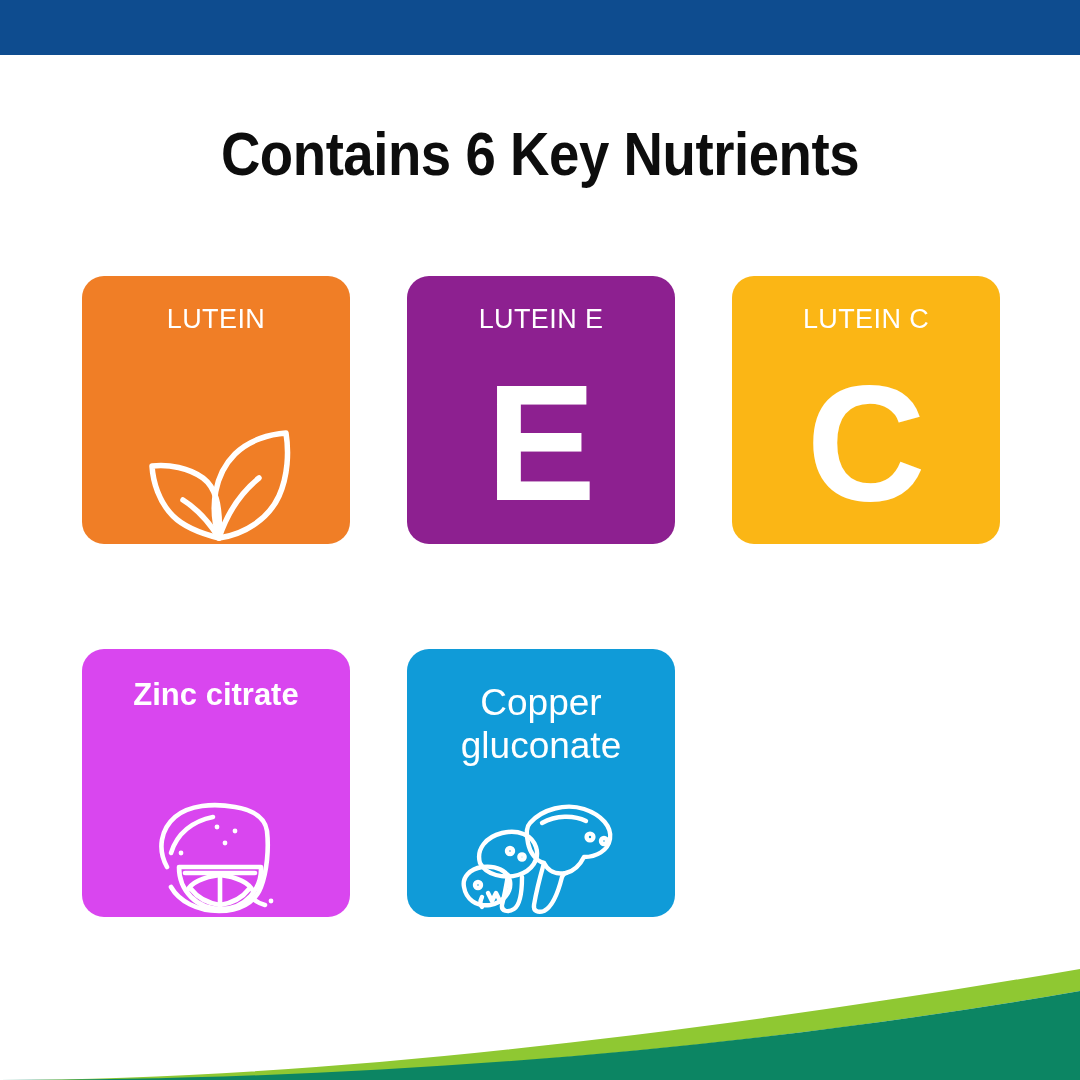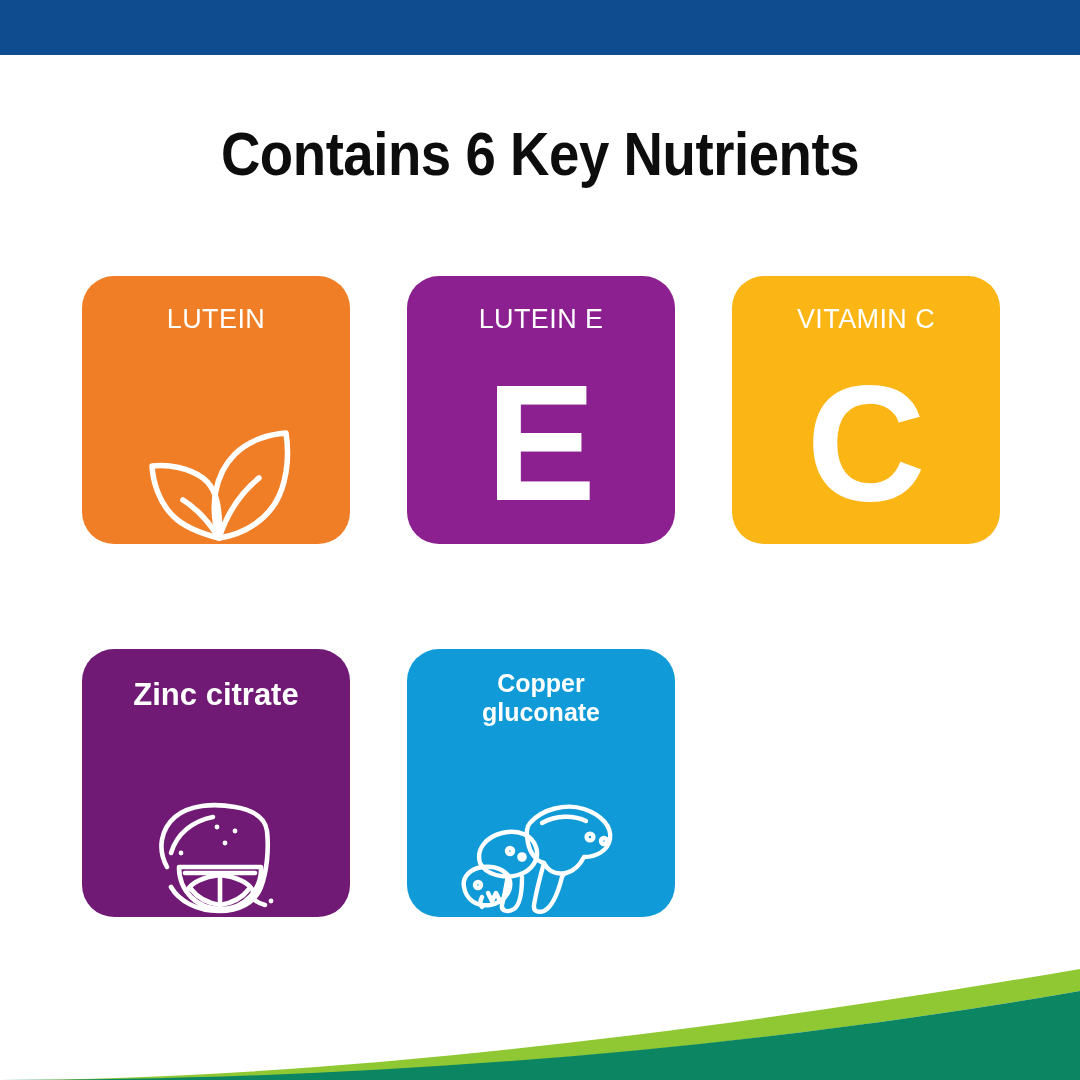--- a/index.html
+++ b/index.html
@@ -36,41 +36,41 @@
     width:918px;
     display:grid;
     grid-template-columns:repeat(3,268px);
     grid-template-rows:repeat(2,268px);
     column-gap:57px;
     row-gap:105px;
   }
 
   .card{
     position:relative;
-    border-radius:32px;
+    border-radius:22px;
     overflow:hidden;
     display:block;
   }
 
   .card-label{
     position:absolute;
     left:0;right:0;top:28px;
     text-align:center;
     color:#ffffff;
     font-size:27px;
     line-height:1.16;
     font-weight:400;
     padding:0 8px;
     letter-spacing:0.4px;
   }
   .card-label.two-line{
-    font-size:25px;
-    font-weight:700;
+    font-size:37px;
+    font-weight:400;
     letter-spacing:0px;
-    top:20px;
+    top:33px;
     white-space:pre-line;
   }
   .card-label.word{
     font-size:31px;
     font-weight:600;
     letter-spacing:0px;
   }
 
   .big-letter{
     position:absolute;
@@ -119,25 +119,25 @@
       </div>
     </div>
 
 
     <div class="card" id="card-2" style="background: rgb(141, 32, 144);">
       <div class="card-label">LUTEIN E</div>
       <div class="big-letter">E</div>
     </div>
 
     <div class="card" id="card-3" style="background: rgb(251, 182, 21);">
-      <div class="card-label">VITAMIN C</div>
+      <div class="card-label">LUTEIN C</div>
       <div class="big-letter">C</div>
     </div>
 
-    <div class="card" id="card-4" style="background: #701a75;">
+    <div class="card" id="card-4" style="background: #d946ef;">
       <div class="card-label word">Zinc citrate</div>
       <div class="icon-wrap">
         <svg viewBox="0 0 170 116" fill="none" stroke="#ffffff" stroke-width="4.6" stroke-linecap="round" stroke-linejoin="round">
           <path d="M36 66 C26 48 30 28 44 16 C58 4 82 2 104 6 C122 9 134 16 136 30 C138 48 136 70 130 86 C124 102 108 110 88 110 C66 110 48 100 40 86"></path>
           <path d="M40 52 C46 32 62 20 82 16"></path>
           <circle cx="86" cy="26" r="2.4" fill="#ffffff" stroke="none"></circle>
           <circle cx="104" cy="30" r="2.4" fill="#ffffff" stroke="none"></circle>
           <circle cx="94" cy="42" r="2.4" fill="#ffffff" stroke="none"></circle>
           <circle cx="50" cy="52" r="2.4" fill="#ffffff" stroke="none"></circle>
           <path d="M48 66 L130 66 C131 88 114 108 90 108 C66 108 48 90 48 66 Z"></path>

